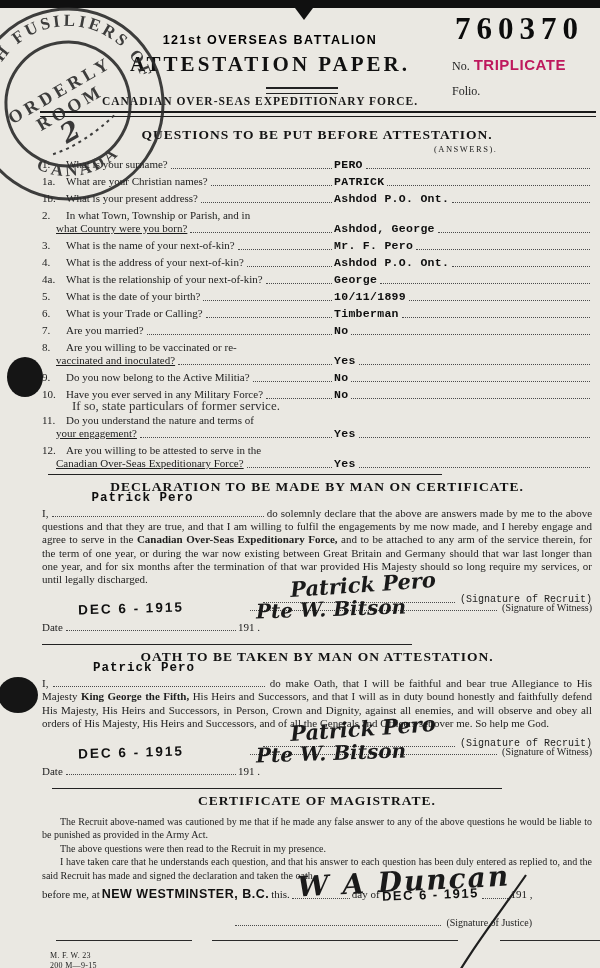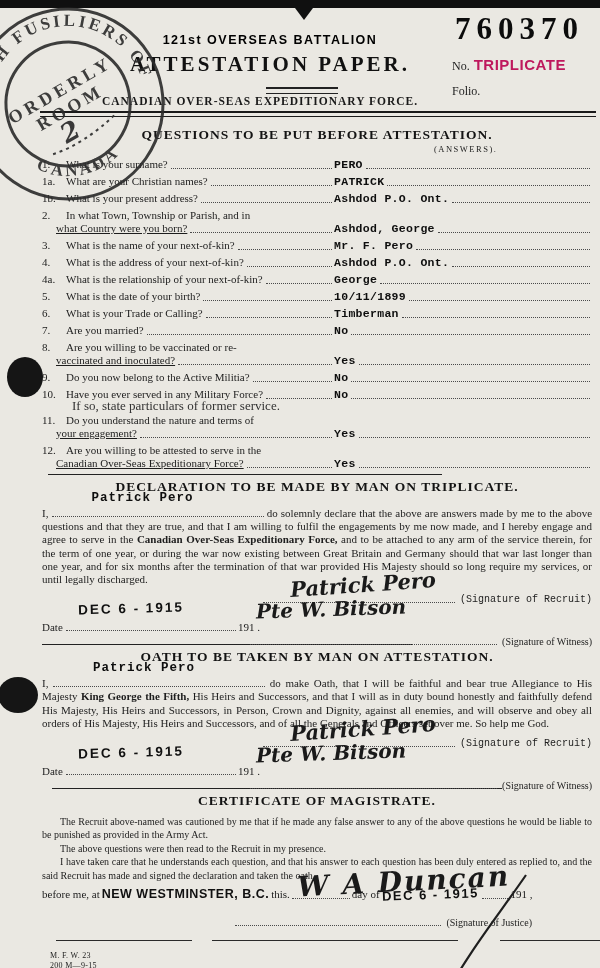--- a/index.html
+++ b/index.html
@@ -65,21 +65,21 @@
     font-weight:bold;font-size:12.5px;letter-spacing:1px;color:#0e0e0e;white-space:nowrap;}
   .bold{font-weight:bold;}
   
   .sig-block{position:relative;height:52px;margin-top:2px;}
   .stamp-date{position:absolute;left:36px;top:13px;font-family:"Liberation Sans",sans-serif;
     font-weight:bold;font-size:13.5px;letter-spacing:2px;color:#101010;transform:rotate(-1.5deg);white-space:nowrap;}
   .date-line{position:absolute;left:0;top:33px;width:218px;display:flex;align-items:flex-end;font-size:11px;}
   .year{white-space:pre;font-size:11px;}
   .sig-row{position:absolute;right:0;display:flex;align-items:flex-end;}
   .sig-row.recruit{left:218px;top:6px;font-family:Liberation Mono, monospace;}
-  .sig-row.witness{left:205px;top:48px;}
+  .sig-row.witness{left:205px;top:14px;}
   .sig-label{font-size:10px;white-space:nowrap;margin-left:3px;}
   .script{position:absolute;font-family:"DejaVu Serif",serif;font-style:italic;font-weight:bold;
     color:#1a1a1a;white-space:nowrap;z-index:3;}
   .script.recruit-sig{left:248px;top:-16px;font-size:21px;transform:rotate(-4deg);}
   .script.witness-sig{left:214px;top:9px;font-size:20px;transform:rotate(-2deg);}
   
   .certificate{position:relative;}
   .cert-para{font-size:10px;line-height:13.4px;text-align:justify;text-indent:18px;margin:0;}
   .cert-para.first{margin-top:6px;}
   .cert-final{display:flex;align-items:center;margin-top:6px;font-size:11px;line-height:13px;}
@@ -353,21 +353,21 @@
           <div class="a-cell">
             <span class="a-text">Yes</span>
             <span class="dots"></span>
           </div>
         </div>
       </div>
 
     <div class="sect-rule"></div>
 
     <div class="declaration">
-      <div class="sect-heading">DECLARATION TO BE MADE BY MAN ON TRIPLICATE.</div>
+      <div class="sect-heading">DECLARATION TO BE MADE BY MAN ON CERTIFICATE.</div>
       <div class="para">
         <span>I,</span>
         <span class="name-blank"><span class="typed-name">Patrick Pero</span></span>
         <span>do solemnly declare that the above are answers made by me to the above questions and that they are true, and that I am willing to fulfil the engagements by me now made, and I hereby engage and agree to serve in the </span><span class="bold">Canadian Over-Seas Expeditionary Force,</span><span> and to be attached to any arm of the service therein, for the term of one year, or during the war now existing between Great Britain and Germany should that war last longer than one year, and for six months after the termination of that war provided His Majesty should so long require my services, or until legally discharged.</span>
       </div>
       <div class="sig-block">
         <div class="stamp-date">DEC 6 - 1915</div>
         <div class="date-line">
           <span>Date</span>
           <span class="dots"></span>

